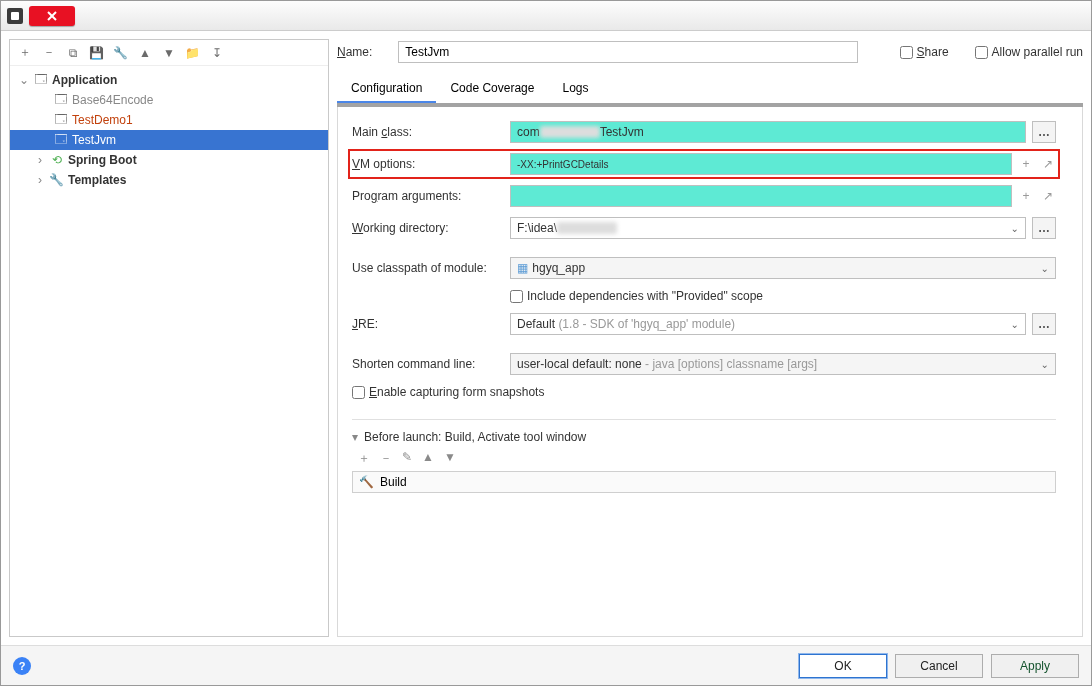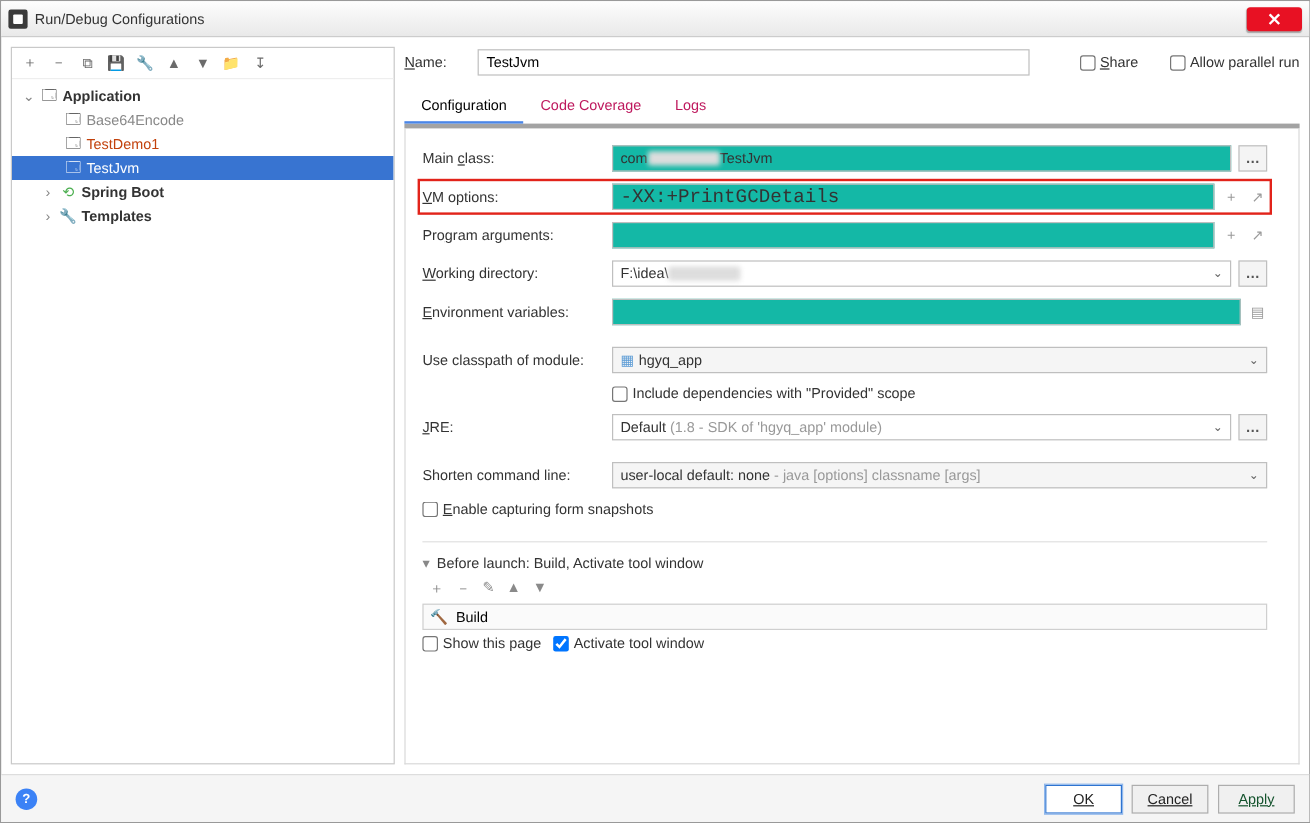--- a/index.html
+++ b/index.html
@@ -26,62 +26,61 @@
   .indent1 { padding-left:24px; }
   .indent2 { padding-left:44px; }
   .runic { width:14px; height:14px; display:inline-flex; align-items:center; justify-content:center; }
   .right { flex:1; display:flex; flex-direction:column; min-width:0; }
   .toprow { display:flex; align-items:center; gap:26px; height:26px; }
   .toprow label { color:#333; }
   .toprow input[type=text] { flex:0 0 460px; height:22px; border:1px solid #bfbfbf; padding:0 6px; }
   .chk { display:flex; align-items:center; gap:4px; color:#333; }
   .chk input { margin:0; }
   .tabs { display:flex; border-bottom:4px solid #a3a3a3; margin-top:10px; }
-  .tab { padding:6px 14px; color:#be185d; cursor:default; }
+  .tab { padding:6px 14px; color:#000000; cursor:default; }
   .tab.active { color:#000; border-bottom:2px solid #4a86e8; }
   .panel { flex:1; border:1px solid #d9d9d9; border-top:none; padding:14px 26px 0 14px; overflow:auto; }
   .form-row { display:flex; align-items:center; margin-bottom:10px; }
   .form-row > .flabel { width:158px; color:#333; }
   .form-row .fld { flex:1; display:flex; align-items:center; gap:6px; min-width:0; }
-  .tinput { flex:1; height:22px; border:1px solid #bfbfbf; background:#14b8a6; padding:0 6px; color:#333; display:flex; align-items:center; font-family:inherit; }
-  .mono { font-family:Liberation Mono, monospace; font-size:16px; }
+  .tinput { flex:1; height:22px; border:1px solid #bfbfbf; background:#5eead4; padding:0 6px; color:#333; display:flex; align-items:center; font-family:inherit; }
+  .mono { font-family:Liberation Sans, sans-serif; font-size:10px; }
   .dots { width:24px; height:22px; border:1px solid #bfbfbf; background:#f4f4f4; display:flex; align-items:center; justify-content:center; font-weight:bold; color:#555; }
   .trail { width:16px; text-align:center; color:#9a9a9a; }
   .hl { border:2px solid #e2231a; padding:2px; margin:-4px -4px 6px -4px; }
   .combo { flex:1; height:22px; border:1px solid #bfbfbf; background:#f5f5f5; display:flex; align-items:center; padding:0 6px; color:#333; position:relative; }
   .combo.white { background:#fff; }
   .combo .caret { position:absolute; right:6px; color:#666; font-size:10px; }
   .hint { color:#999; }
   .section { border-top:1px solid #e0e0e0; margin-top:20px; padding-top:10px; }
   .section-head { display:flex; align-items:center; gap:6px; color:#333; margin-bottom:6px; }
   .mini-toolbar { display:flex; gap:10px; color:#8a8a8a; margin:4px 0 4px 6px; }
   .build-row { border:1px solid #cfcfcf; background:#fafafa; height:22px; display:flex; align-items:center; gap:6px; padding:0 6px; }
   .cutoff { color:#333; margin-top:4px; display:flex; align-items:center; gap:10px; }
   .footer { height:40px; border-top:1px solid #ddd; display:flex; align-items:center; padding:0 12px; gap:8px; background:#f5f5f5; }
   .footer .help { width:18px; height:18px; border-radius:50%; background:#3b82f6; color:#fff; display:flex; align-items:center; justify-content:center; font-weight:bold; font-size:11px; }
   .footer .spacer { flex:1; }
-  .footer button { width:64px; height:24px; border:1px solid #adadad; background:#f0f0f0; color:#222;text-decoration:underline; }
+  .footer button { width:88px; height:24px; border:1px solid #adadad; background:#f0f0f0; color:#222; }
   .footer button.primary { border:1px solid #2e74d0; background:#fff; outline:1px solid #8fb7ec; }
   .footer button:disabled { color:#14532d; }
   .u { text-decoration:underline; }
   .ml-auto { margin-left:auto; }
   .folder-icon { color:#bfa24a; }
   .blur-segment { display:inline-block; width:60px; height:12px; background:#ddd; filter:blur(2px); border-radius:2px; vertical-align:middle; }
 </style>
 </head>
 <body>
 
 <div class="window">
   <div class="titlebar">
     <span class="icon">
       <svg viewBox="0 0 10 10">
           <rect x="1" y="1" width="8" height="8" rx="1"></rect>
         </svg>
     </span>
-    <span class="title">Run/Debug Configurations</span>
     <span class="close">
       <svg viewBox="0 0 10 10">
           <line x1="1" y1="1" x2="9" y2="9"></line>
           <line x1="9" y1="1" x2="1" y2="9"></line>
         </svg>
     </span>
   </div>
 
   <div class="body">
     <div class="split">
@@ -188,27 +187,20 @@
             <div class="fld">
               <div class="combo white">
                 <span>F:\idea\</span>
                   <span class="blur-segment"></span>
                 <span class="caret">⌄</span>
               </div>
               <div class="dots">…</div>
             </div>
           </div>
 
-          <div class="form-row">
-            <div class="flabel"><span class="u">E</span>nvironment variables:</div>
-            <div class="fld">
-              <div class="tinput"></div>
-              <span class="trail">▤</span>
-            </div>
-          </div>
 
 
           <div class="form-row" style="margin-top:18px">
             <div class="flabel">Use classpath of module:</div>
             <div class="fld">
               <div class="combo">
                 <span style="color:#5b9bd5;margin-right:4px">▦</span>
                 <span>hgyq_app</span>
                 <span class="caret">⌄</span>
               </div>
@@ -261,30 +253,20 @@
             <div class="mini-toolbar">
               <span>＋</span>
               <span>－</span>
               <span>✎</span>
               <span>▲</span>
               <span>▼</span>
             </div>
             <div class="build-row">
               <span style="color:#4caf50">🔨</span>
               <span>Build</span>
-            </div>
-            <div class="cutoff">
-              <label class="chk">
-                  <input type="checkbox" style="">
-                  <span>Show this page</span>
-                </label>
-              <label class="chk">
-                  <input type="checkbox" checked="" style="">
-                  <span>Activate tool window</span>
-                </label>
             </div>
           </div>
 
         </div>
       </div>
     </div>
   </div>
 
   <div class="footer">
     <div class="help">?</div>

